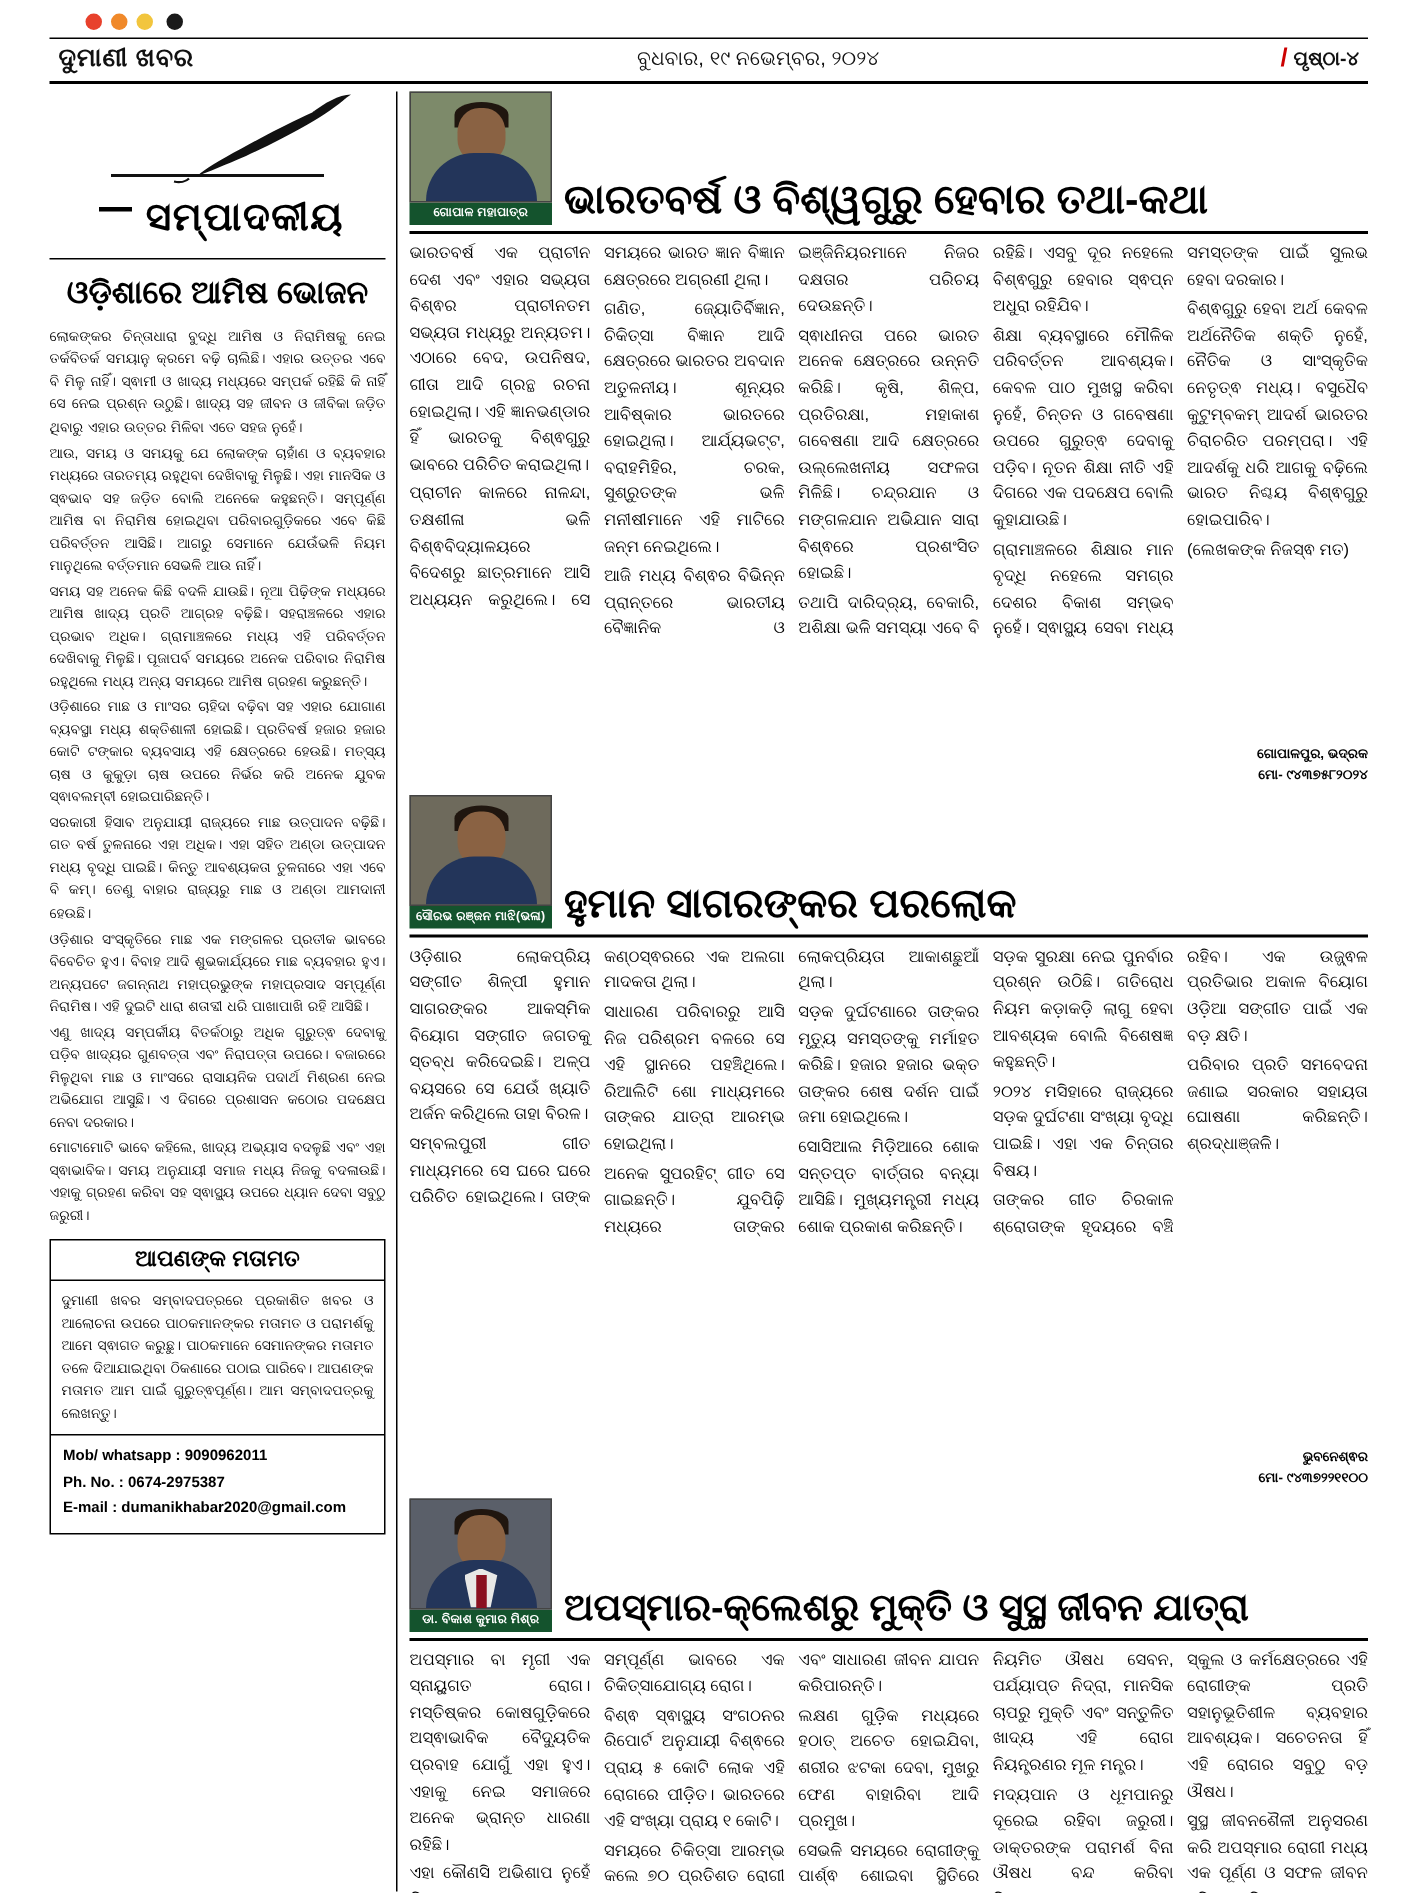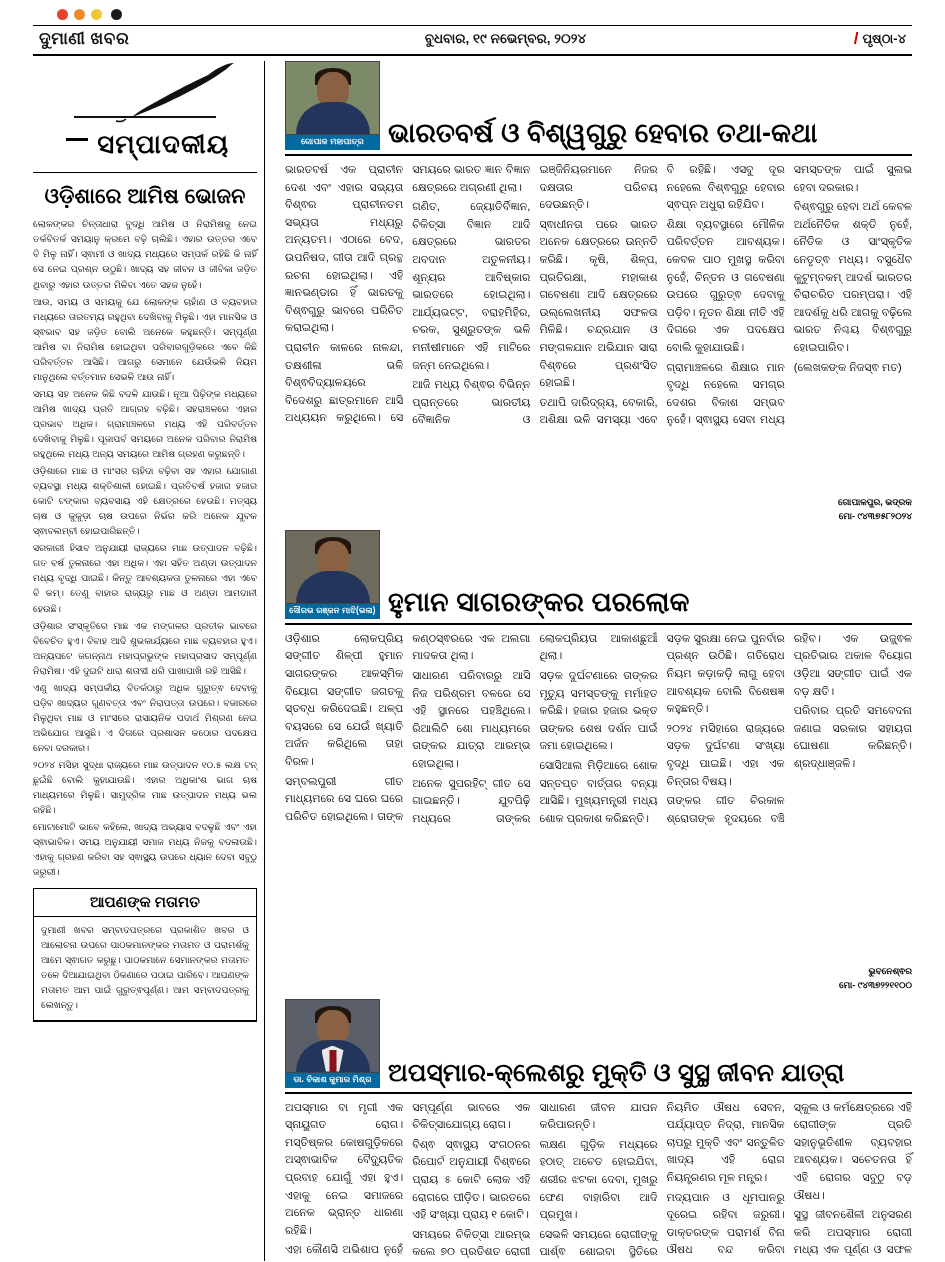--- a/index.html
+++ b/index.html
@@ -30,32 +30,32 @@
     display: flex; align-items: center; justify-content: space-between;
     border-top: 1px solid #000; border-bottom: 2.5px solid #000;
     padding: 3px 6px 5px 6px;
     margin-top: 3px;
   }
   .masthead-left {
     font-size: 17px; font-weight: bold; letter-spacing: .5px;
     color: #111;
   }
   .masthead-center {
-    font-size: 13.5px; font-weight: bold; color: #111; margin-left: 28px;
+    font-size: 13.5px; font-weight: normal; color: #111; margin-left: 28px;
   }
   .masthead-right {
     font-size: 13px; font-weight: bold; color: #111;
     display: flex; align-items: center; gap: 4px;
   }
   .slash { color: #c00; font-size: 17px; }
 
   
   .grid {
     display: flex;
-    gap: 12px;
+    gap: 0;
     margin-top: 5px;
     height: 1200px;
   }
   .col-left {
     width: 232px; flex: 0 0 232px;
     border-right: 1px solid #000;
     padding-right: 7px;
   }
   .col-right {
     flex: 1 1 auto;
@@ -159,21 +159,21 @@
   .photo .shirt {
     position: absolute; left: 50%; transform: translateX(-50%);
     bottom: 0; width: 22px; height: 26px; background: #e8e8e6;
     clip-path: polygon(50% 0, 100% 18%, 80% 100%, 20% 100%, 0 18%);
   }
   .photo .tie {
     position: absolute; left: 50%; transform: translateX(-50%);
     bottom: 0; width: 7px; height: 22px; background: #8a1020;
   }
   .caption {
-    background: #0369a1; color: #fff;
+    background: #14532d; color: #fff;
     font-size: 8.2px; font-weight: bold;
     text-align: center; padding: 2px 0 3px 0;
     letter-spacing: .2px;
   }
   .art-title {
     flex: 1 1 auto;
     font-size: 27px; font-weight: bold;
     line-height: 1.12;
     padding-bottom: 2px;
     text-align: left;
@@ -240,27 +240,31 @@
       <div class="edit-title">ଓଡ଼ିଶାରେ ଆମିଷ ଭୋଜନ</div>
 
       <div class="body-text" id="editorial-body">
           <p>ଲୋକଙ୍କର ଚିନ୍ତାଧାରା ବୁଦ୍ଧି ଆମିଷ ଓ ନିରାମିଷକୁ ନେଇ ତର୍କବିତର୍କ ସମୟାନୁ କ୍ରମେ ବଢ଼ି ଚାଲିଛି। ଏହାର ଉତ୍ତର ଏବେ ବି ମିଳୁ ନାହିଁ। ସ୍ଵାମୀ ଓ ଖାଦ୍ୟ ମଧ୍ୟରେ ସମ୍ପର୍କ ରହିଛି କି ନାହିଁ ସେ ନେଇ ପ୍ରଶ୍ନ ଉଠୁଛି। ଖାଦ୍ୟ ସହ ଜୀବନ ଓ ଜୀବିକା ଜଡ଼ିତ ଥିବାରୁ ଏହାର ଉତ୍ତର ମିଳିବା ଏତେ ସହଜ ନୁହେଁ।</p>
           <p>ଆଉ, ସମୟ ଓ ସମୟକୁ ଯେ ଲୋକଙ୍କ ଚାହାଁଣ ଓ ବ୍ୟବହାର ମଧ୍ୟରେ ତାରତମ୍ୟ ରହୁଥିବା ଦେଖିବାକୁ ମିଳୁଛି। ଏହା ମାନସିକ ଓ ସ୍ଵଭାବ ସହ ଜଡ଼ିତ ବୋଲି ଅନେକେ କହୁଛନ୍ତି। ସମ୍ପୂର୍ଣ୍ଣ ଆମିଷ ବା ନିରାମିଷ ହୋଇଥିବା ପରିବାରଗୁଡ଼ିକରେ ଏବେ କିଛି ପରିବର୍ତ୍ତନ ଆସିଛି। ଆଗରୁ ସେମାନେ ଯେଉଁଭଳି ନିୟମ ମାନୁଥିଲେ ବର୍ତ୍ତମାନ ସେଭଳି ଆଉ ନାହିଁ।</p>
           <p>ସମୟ ସହ ଅନେକ କିଛି ବଦଳି ଯାଉଛି। ନୂଆ ପିଢ଼ିଙ୍କ ମଧ୍ୟରେ ଆମିଷ ଖାଦ୍ୟ ପ୍ରତି ଆଗ୍ରହ ବଢ଼ିଛି। ସହରାଞ୍ଚଳରେ ଏହାର ପ୍ରଭାବ ଅଧିକ। ଗ୍ରାମାଞ୍ଚଳରେ ମଧ୍ୟ ଏହି ପରିବର୍ତ୍ତନ ଦେଖିବାକୁ ମିଳୁଛି। ପୂଜାପର୍ବ ସମୟରେ ଅନେକ ପରିବାର ନିରାମିଷ ରହୁଥିଲେ ମଧ୍ୟ ଅନ୍ୟ ସମୟରେ ଆମିଷ ଗ୍ରହଣ କରୁଛନ୍ତି।</p>
           <p>ଓଡ଼ିଶାରେ ମାଛ ଓ ମାଂସର ଚାହିଦା ବଢ଼ିବା ସହ ଏହାର ଯୋଗାଣ ବ୍ୟବସ୍ଥା ମଧ୍ୟ ଶକ୍ତିଶାଳୀ ହୋଇଛି। ପ୍ରତିବର୍ଷ ହଜାର ହଜାର କୋଟି ଟଙ୍କାର ବ୍ୟବସାୟ ଏହି କ୍ଷେତ୍ରରେ ହେଉଛି। ମତ୍ସ୍ୟ ଚାଷ ଓ କୁକୁଡ଼ା ଚାଷ ଉପରେ ନିର୍ଭର କରି ଅନେକ ଯୁବକ ସ୍ଵାବଲମ୍ବୀ ହୋଇପାରିଛନ୍ତି।</p>
           <p>ସରକାରୀ ହିସାବ ଅନୁଯାୟୀ ରାଜ୍ୟରେ ମାଛ ଉତ୍ପାଦନ ବଢ଼ିଛି। ଗତ ବର୍ଷ ତୁଳନାରେ ଏହା ଅଧିକ। ଏହା ସହିତ ଅଣ୍ଡା ଉତ୍ପାଦନ ମଧ୍ୟ ବୃଦ୍ଧି ପାଇଛି। କିନ୍ତୁ ଆବଶ୍ୟକତା ତୁଳନାରେ ଏହା ଏବେ ବି କମ୍। ତେଣୁ ବାହାର ରାଜ୍ୟରୁ ମାଛ ଓ ଅଣ୍ଡା ଆମଦାନୀ ହେଉଛି।</p>
           <p>ଓଡ଼ିଶାର ସଂସ୍କୃତିରେ ମାଛ ଏକ ମଙ୍ଗଳର ପ୍ରତୀକ ଭାବରେ ବିବେଚିତ ହୁଏ। ବିବାହ ଆଦି ଶୁଭକାର୍ଯ୍ୟରେ ମାଛ ବ୍ୟବହାର ହୁଏ। ଅନ୍ୟପଟେ ଜଗନ୍ନାଥ ମହାପ୍ରଭୁଙ୍କ ମହାପ୍ରସାଦ ସମ୍ପୂର୍ଣ୍ଣ ନିରାମିଷ। ଏହି ଦୁଇଟି ଧାରା ଶତାବ୍ଦୀ ଧରି ପାଖାପାଖି ରହି ଆସିଛି।</p>
           <p>ଏଣୁ ଖାଦ୍ୟ ସମ୍ପର୍କୀୟ ବିତର୍କଠାରୁ ଅଧିକ ଗୁରୁତ୍ଵ ଦେବାକୁ ପଡ଼ିବ ଖାଦ୍ୟର ଗୁଣବତ୍ତା ଏବଂ ନିରାପତ୍ତା ଉପରେ। ବଜାରରେ ମିଳୁଥିବା ମାଛ ଓ ମାଂସରେ ରାସାୟନିକ ପଦାର୍ଥ ମିଶ୍ରଣ ନେଇ ଅଭିଯୋଗ ଆସୁଛି। ଏ ଦିଗରେ ପ୍ରଶାସନ କଠୋର ପଦକ୍ଷେପ ନେବା ଦରକାର।</p>
-          <p>୨୦୨୪ ମସିହା ସୁଦ୍ଧା ରାଜ୍ୟରେ ମାଛ ଉତ୍ପାଦନ ୧୦.୫ ଲକ୍ଷ ଟନ୍ ଛୁଇଁଛି ବୋଲି କୁହାଯାଉଛି। ଏହାର ଅଧିକାଂଶ ଭାଗ ଚାଷ ମାଧ୍ୟମରେ ମିଳୁଛି। ସାମୁଦ୍ରିକ ମାଛ ଉତ୍ପାଦନ ମଧ୍ୟ ଭଲ ରହିଛି।</p>
           <p>ମୋଟାମୋଟି ଭାବେ କହିଲେ, ଖାଦ୍ୟ ଅଭ୍ୟାସ ବଦଳୁଛି ଏବଂ ଏହା ସ୍ଵାଭାବିକ। ସମୟ ଅନୁଯାୟୀ ସମାଜ ମଧ୍ୟ ନିଜକୁ ବଦଳାଉଛି। ଏହାକୁ ଗ୍ରହଣ କରିବା ସହ ସ୍ଵାସ୍ଥ୍ୟ ଉପରେ ଧ୍ୟାନ ଦେବା ସବୁଠୁ ଜରୁରୀ।</p>
         </div>
 
       <div class="feedback">
         <div class="feedback-head">ଆପଣଙ୍କ ମତାମତ</div>
         <div class="feedback-body">ଦୁମାଣୀ ଖବର ସମ୍ବାଦପତ୍ରରେ ପ୍ରକାଶିତ ଖବର ଓ ଆଲୋଚନା ଉପରେ ପାଠକମାନଙ୍କର ମତାମତ ଓ ପରାମର୍ଶକୁ ଆମେ ସ୍ଵାଗତ କରୁଛୁ। ପାଠକମାନେ ସେମାନଙ୍କର ମତାମତ ତଳେ ଦିଆଯାଇଥିବା ଠିକଣାରେ ପଠାଇ ପାରିବେ। ଆପଣଙ୍କ ମତାମତ ଆମ ପାଇଁ ଗୁରୁତ୍ଵପୂର୍ଣ୍ଣ। ଆମ ସମ୍ବାଦପତ୍ରକୁ ଲେଖନ୍ତୁ।</div>
+        <div class="feedback-contact" id="feedback-contact">
+            <div>Mob/ whatsapp : 9090962011</div>
+            <div>Ph. No.        :  0674-2975387</div>
+            <div>E-mail : dumanikhabar2020@gmail.com</div>
+          </div>
       </div>
     </div>
 
     <div class="col-right">
 
       <div class="article art1">
         <div class="art-head">
           <div class="photo-wrap">
             <div class="photo p1">
               <span class="hair"></span>

